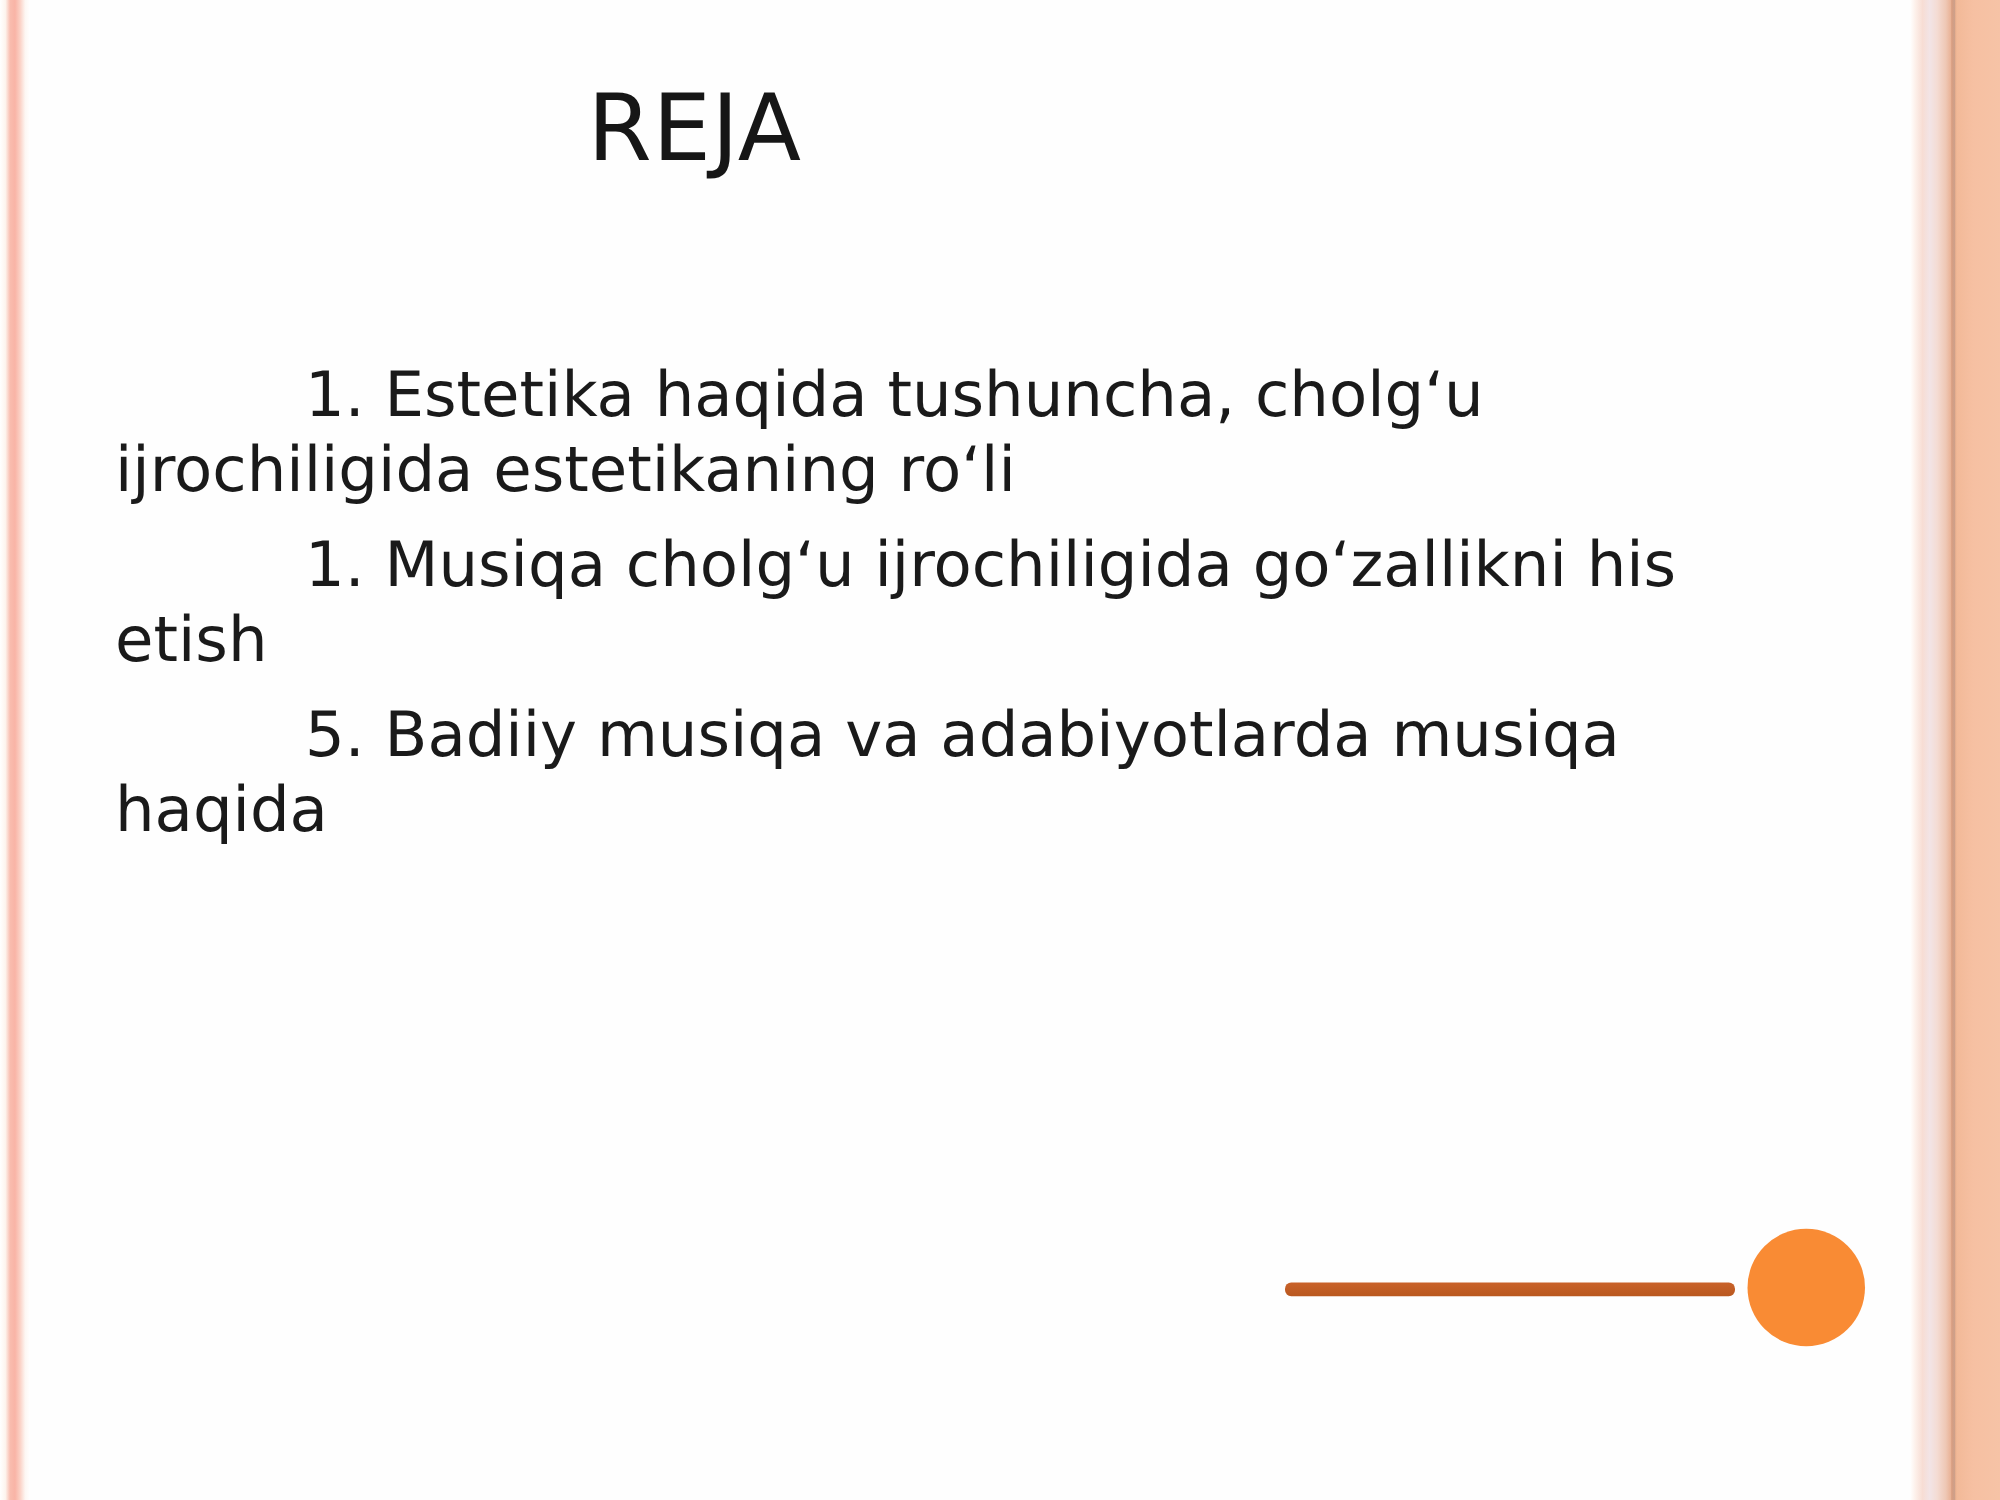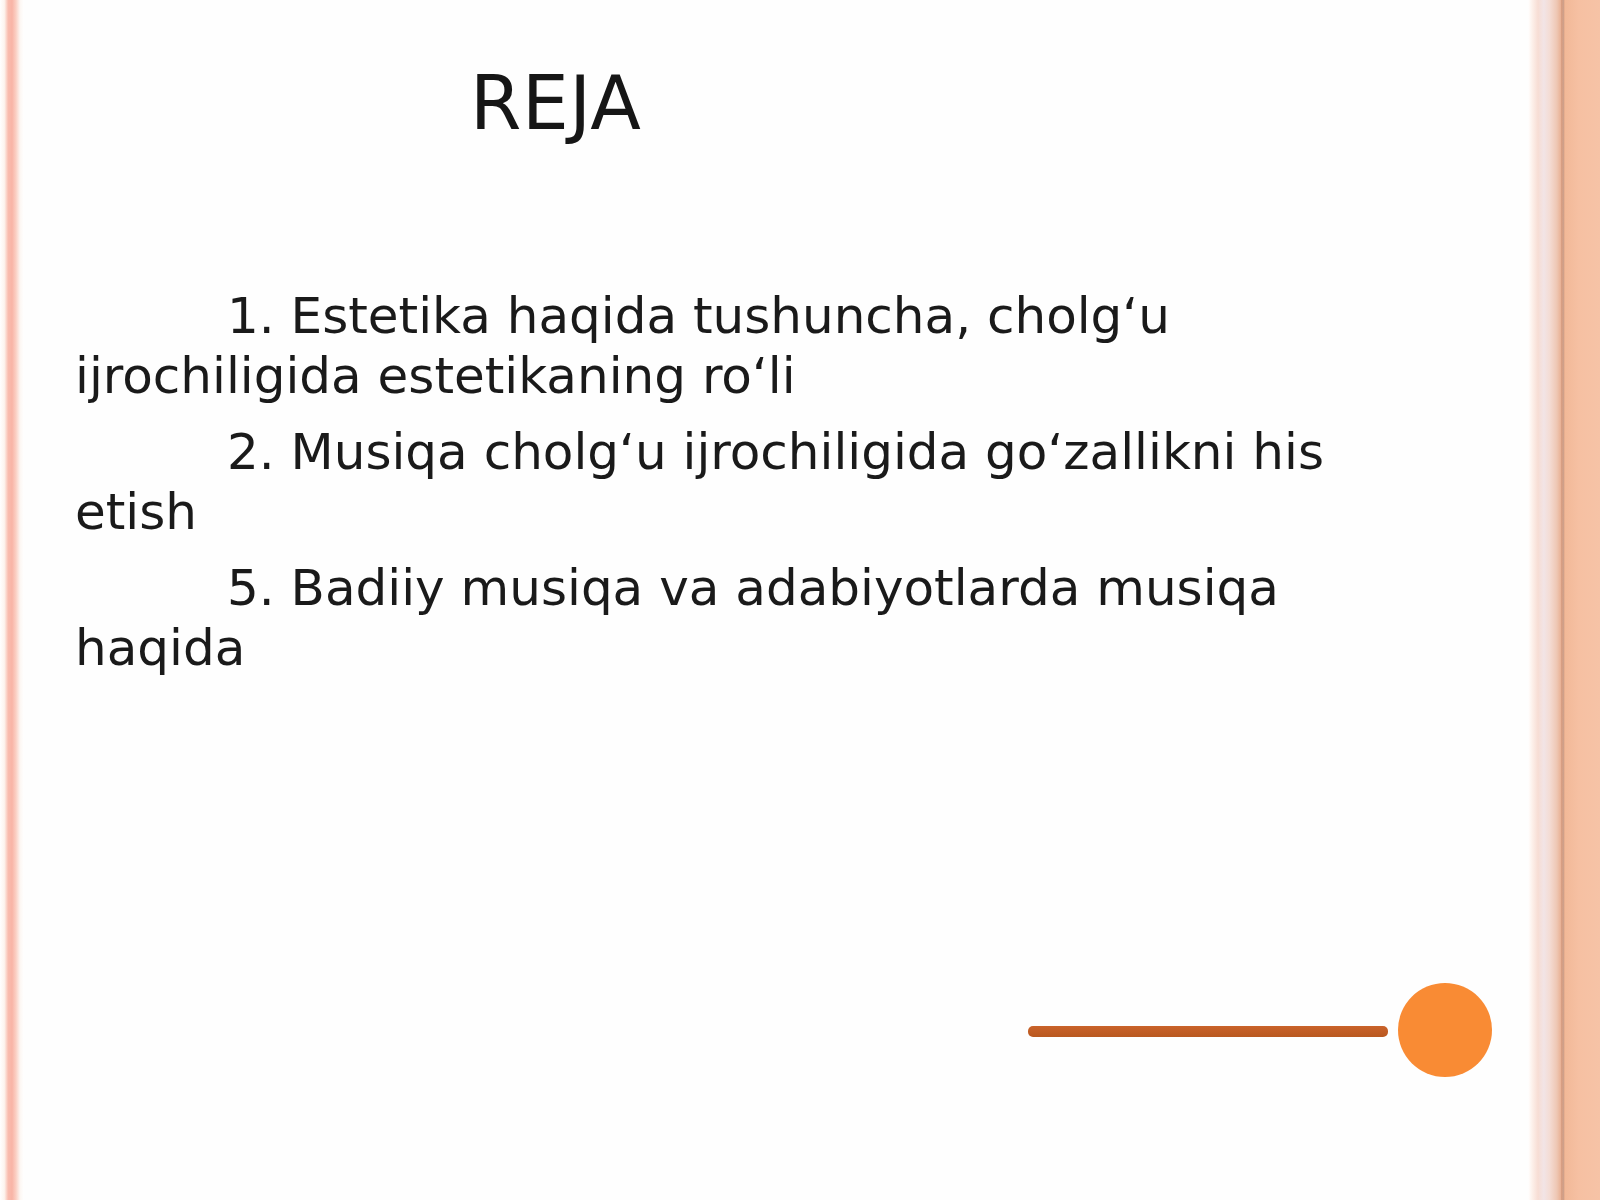--- a/index.html
+++ b/index.html
@@ -73,21 +73,21 @@
     line-height: 1.0;
     color: #161616;
     font-weight: 400;
     letter-spacing: 0.5px;
     white-space: nowrap;
   }
 
   
   .body-block {
     position: absolute;
-    left: 75px;
+    left: 92px;
     top: 286px;
     width: 1300px;
     font-size: 50px;
     line-height: 1.20;
     color: #1a1a1a;
     font-weight: 400;
   }
   .body-line {
     text-indent: 152px;
     margin: 0 0 16px 0;
@@ -122,20 +122,20 @@
 
   <div class="left-stripe"></div>
 
   <div class="right-band"></div>
   <div class="right-band-hairline"></div>
 
   <div class="title">REJA</div>
 
   <div class="body-block">
     <p class="body-line">1. Estetika haqida tushuncha, cholg‘u ijrochiligida estetikaning ro‘li</p>
-    <p class="body-line">2. Musiqa cholg‘u ijrochiligida go‘zallikni his etish</p>
+    <p class="body-line">1. Musiqa cholg‘u ijrochiligida go‘zallikni his etish</p>
     <p class="body-line">5. Badiiy musiqa va adabiyotlarda musiqa haqida</p>
   </div>
 
   <div class="accent-line"></div>
   <div class="accent-circle"></div>
 
 </div>
 
 </body></html>

